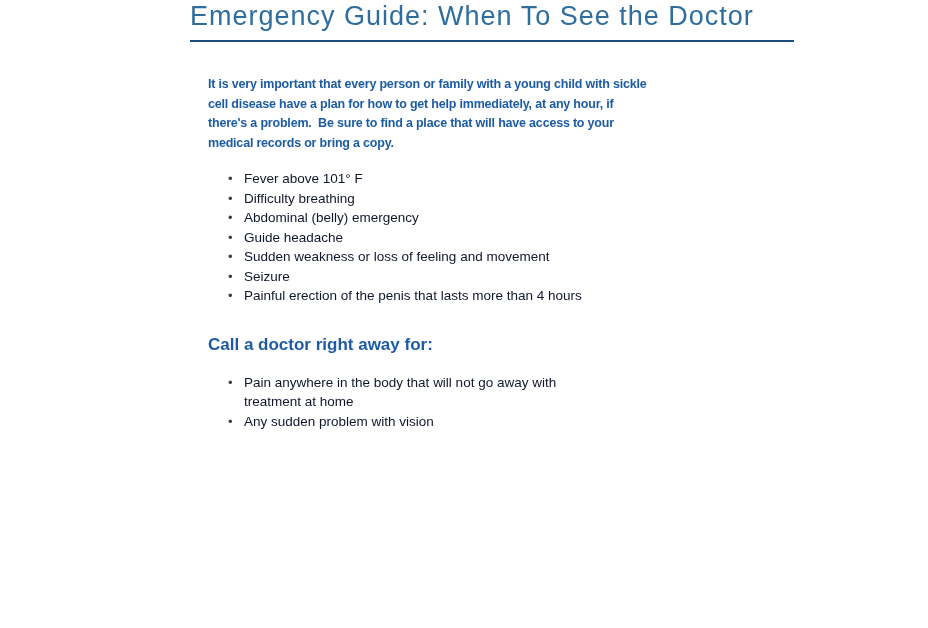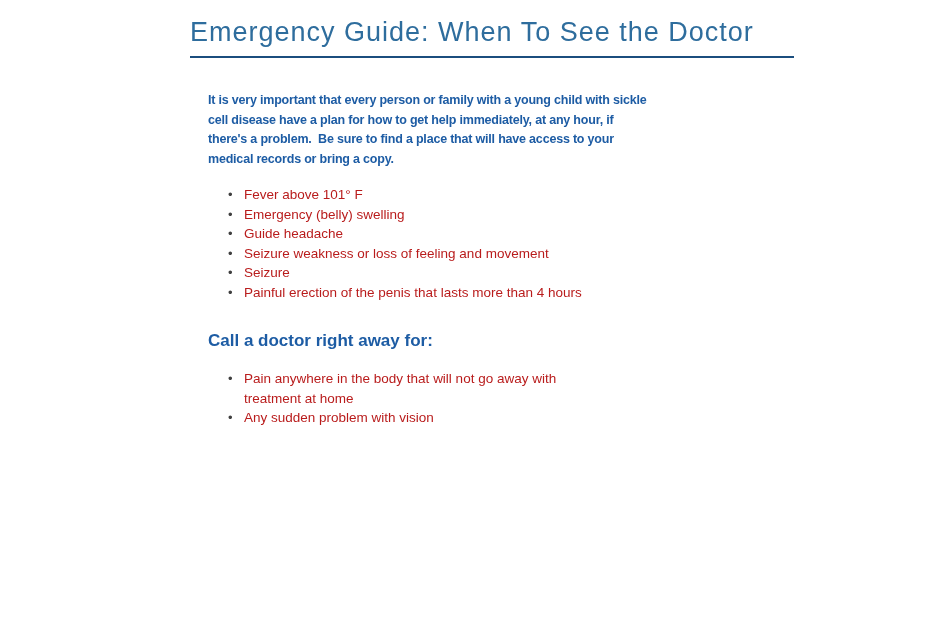--- a/index.html
+++ b/index.html
@@ -7,21 +7,21 @@
   body {
     width: 928px;
     height: 628px;
     overflow: hidden;
     font-family: "Liberation Sans", sans-serif;
     position: relative;
   }
   .page {
     width: 928px;
     height: 628px;
-    padding-top: 16px;
+    padding-top: 0;
   }
   .page-title {
     margin-left: 190px;
     font-size: 27px;
     font-weight: 400;
     letter-spacing: 1px;
     line-height: 32px;
     color: #2E6D9D;
   }
   .title-rule {
@@ -59,21 +59,21 @@
     list-style: none;
   }
   ul.symptom-list.second {
     margin-top: 19px;
   }
   ul.symptom-list li {
     position: relative;
     padding-left: 36px;
     font-size: 13.5px;
     line-height: 19.5px;
-    color: #b91c1c;
+    color: #0f172a;
   }
   ul.symptom-list.second li {
     max-width: 350px;
   }
   ul.symptom-list li::before {
     content: "\2022";
     position: absolute;
     left: 20px;
     top: 0;
     color: #3F3F3F;
@@ -87,23 +87,24 @@
 
   <h1 class="page-title">Emergency Guide: When To See the Doctor</h1>
 
   <div class="title-rule"></div>
 
   <p class="intro">It is very important that every person or family with a young child with sickle cell disease have a plan for how to get help immediately, at any hour, if there's a problem.  Be sure to find a place that will have access to your medical records or bring a copy.</p>
 
 
   <ul class="symptom-list first">
       <li>Fever above 101° F</li>
-      <li>Emergency (belly) swelling</li>
+      <li>Difficulty breathing</li>
+      <li>Abdominal (belly) emergency</li>
       <li>Guide headache</li>
-      <li>Seizure weakness or loss of feeling and movement</li>
+      <li>Sudden weakness or loss of feeling and movement</li>
       <li>Seizure</li>
       <li>Painful erection of the penis that lasts more than 4 hours</li>
     </ul>
 
   <h2 class="section-heading second">Call a doctor right away for:</h2>
 
   <ul class="symptom-list second">
       <li>Pain anywhere in the body that will not go away with treatment at home</li>
       <li>Any sudden problem with vision</li>
     </ul>

